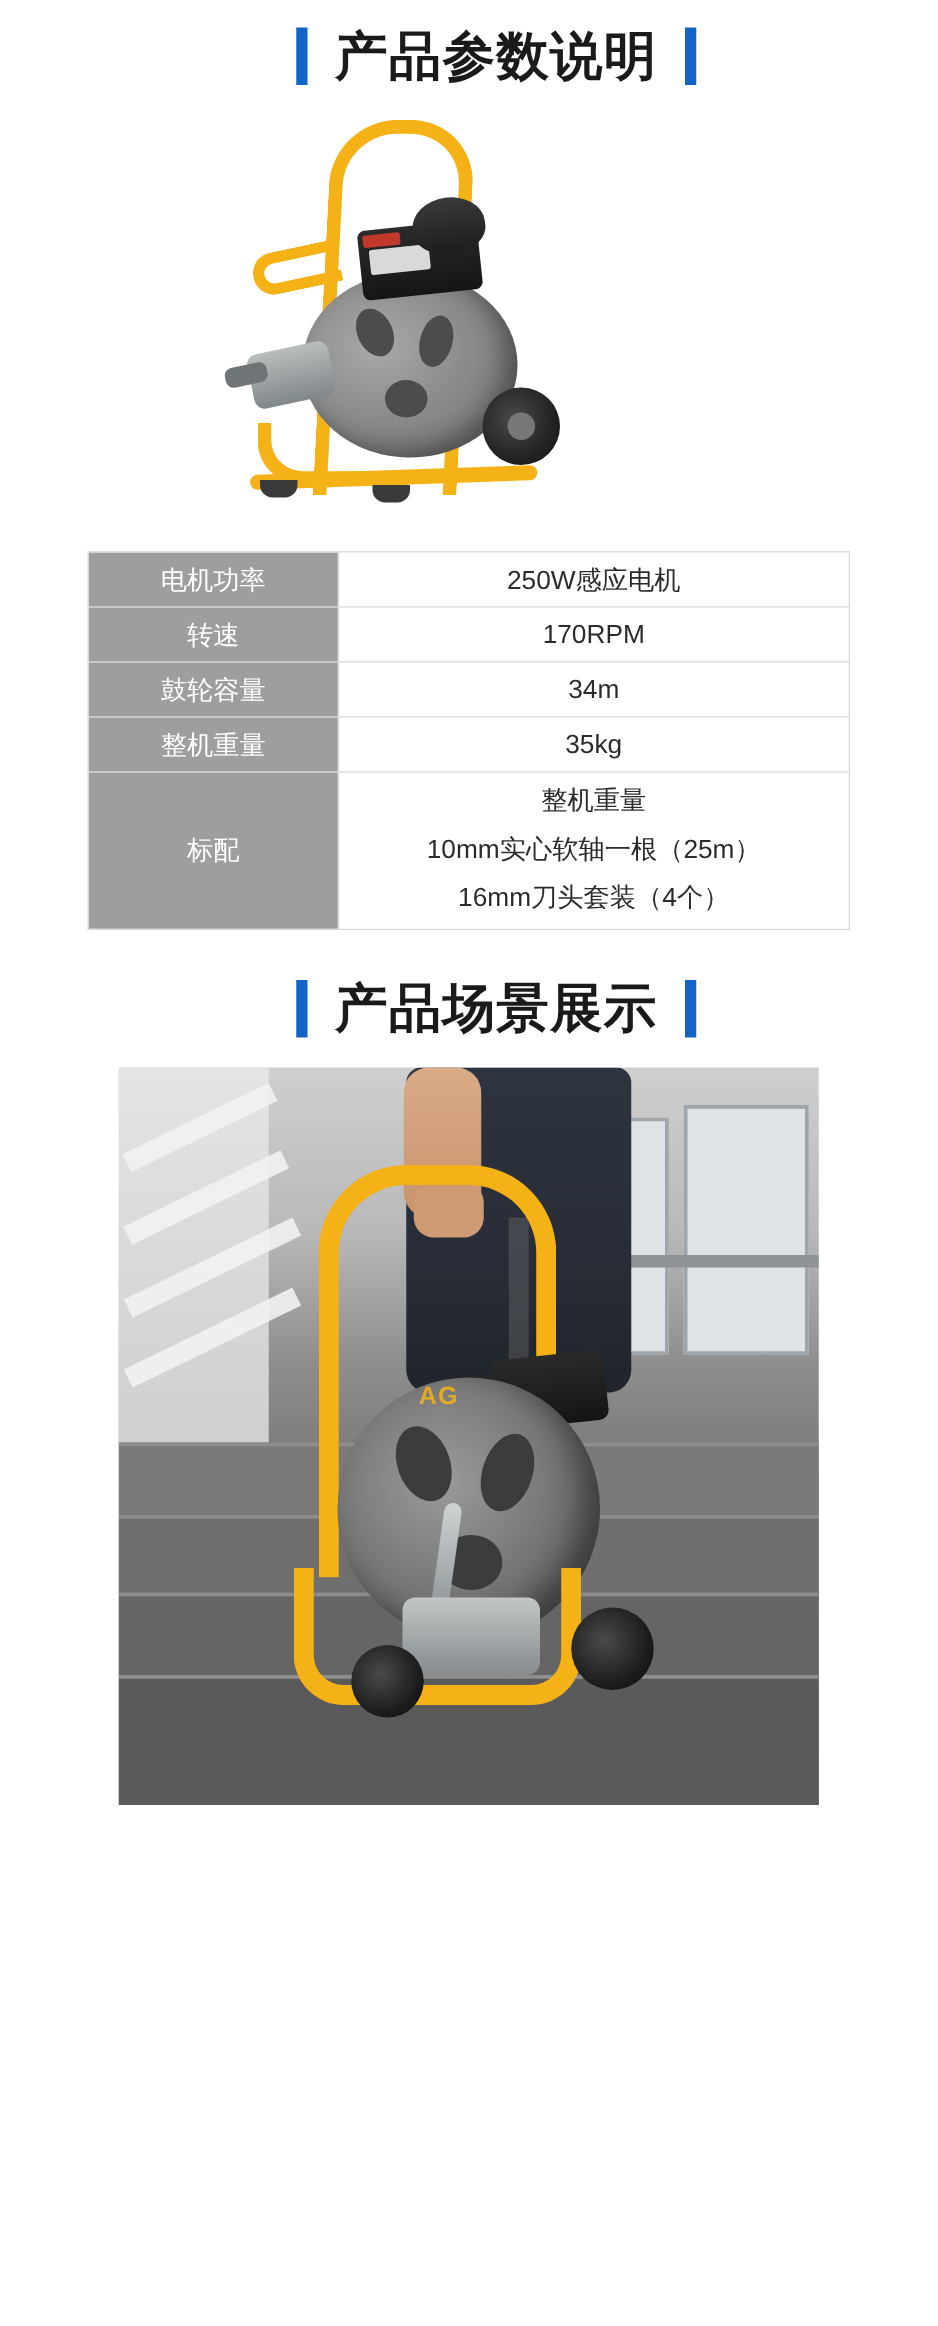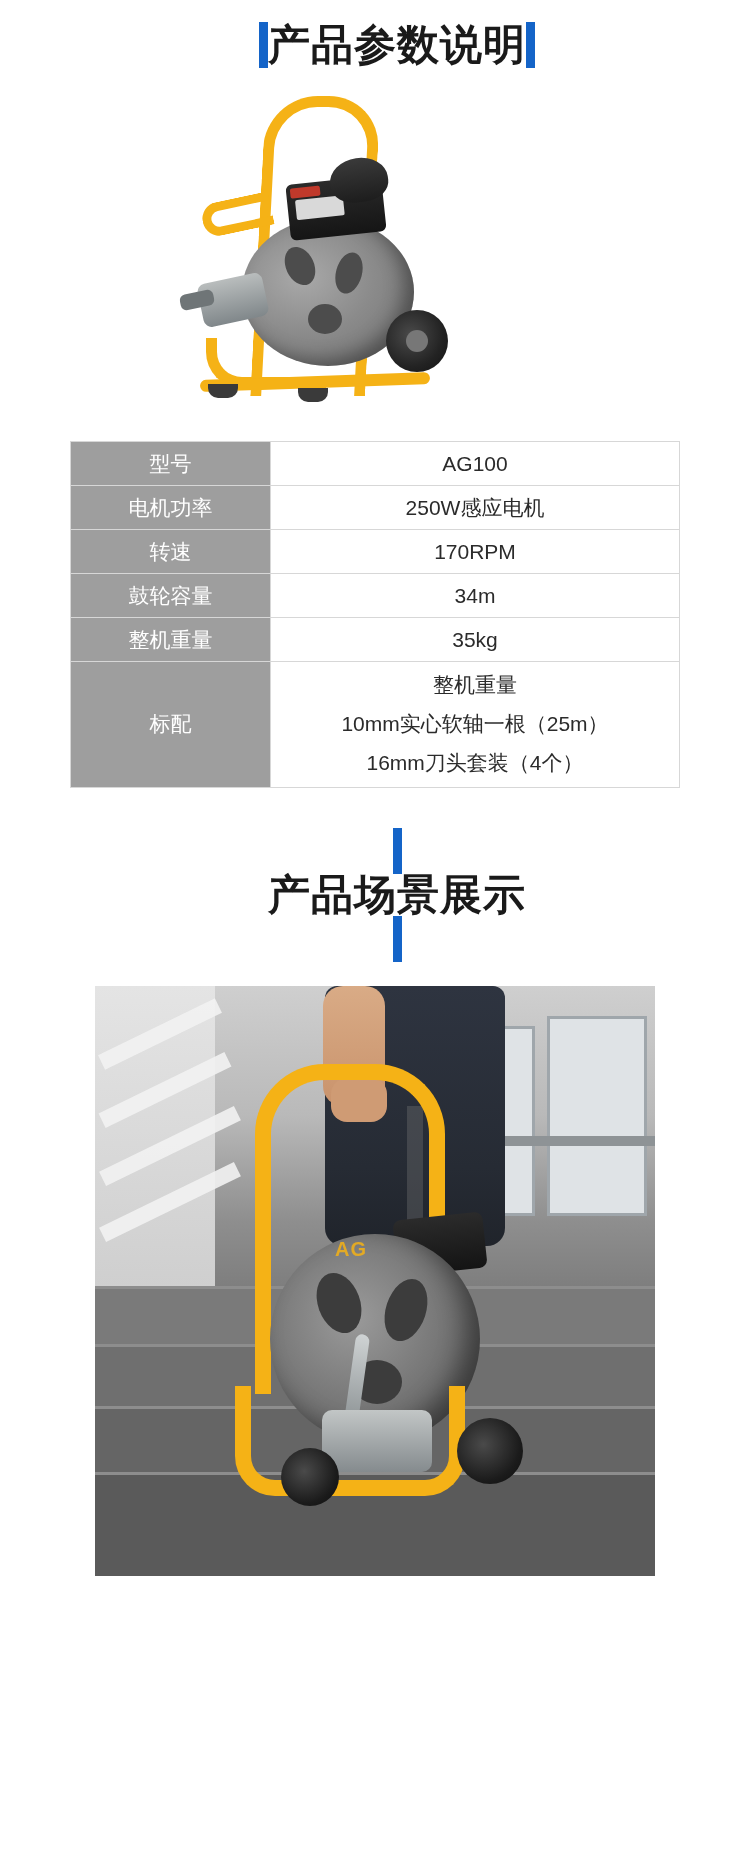--- a/index.html
+++ b/index.html
@@ -13,20 +13,21 @@
     min-height: 1861px;
     position: relative;
     overflow: hidden;
   }
 
   
   .section-heading {
     display: flex;
     align-items: center;
     justify-content: center;
+    gap: 22px;
     padding-top: 22px;
     padding-bottom: 10px;
     margin-left: 44px;
   }
   .heading-bar {
     width: 9px;
     height: 46px;
     background: #1464c8;
     display: block;
   }
@@ -374,24 +375,20 @@
     <div class="foot f2"></div>
     <div class="wheel">
       <div class="wheel-hub"></div>
     </div>
   </div>
 </div>
 
 <div class="spec-table-wrap">
   <table class="spec">
     <tbody>
-      <tr>
-        <td class="label">型号</td>
-        <td class="value">AG100</td>
-      </tr>
       <tr>
         <td class="label">电机功率</td>
         <td class="value">250W感应电机</td>
       </tr>
       <tr>
         <td class="label">转速</td>
         <td class="value">170RPM</td>
       </tr>
       <tr>
         <td class="label">鼓轮容量</td>
@@ -406,21 +403,21 @@
         <td class="value multi-line">
           <div>整机重量</div>
           <div>10mm实心软轴一根（25m）</div>
           <div>16mm刀头套装（4个）</div>
         </td>
       </tr>
     </tbody>
   </table>
 </div>
 
-<div class="section-heading" style="padding-top:40px;flex-direction:column;">
+<div class="section-heading" style="padding-top:40px;">
   <span class="heading-bar"></span>
   <span class="heading-text">产品场景展示</span>
   <span class="heading-bar"></span>
 </div>
 
 <div class="scene">
   <div class="wall-left"></div>
   <div class="rail r1"></div>
   <div class="rail r2"></div>
   <div class="rail r3"></div>

